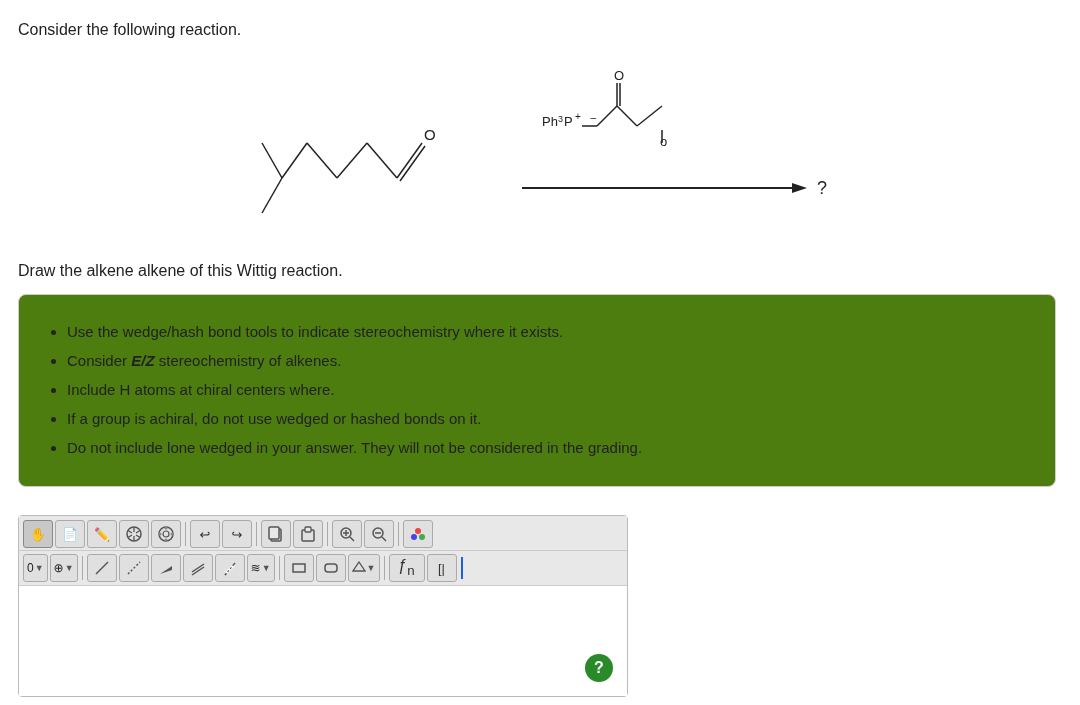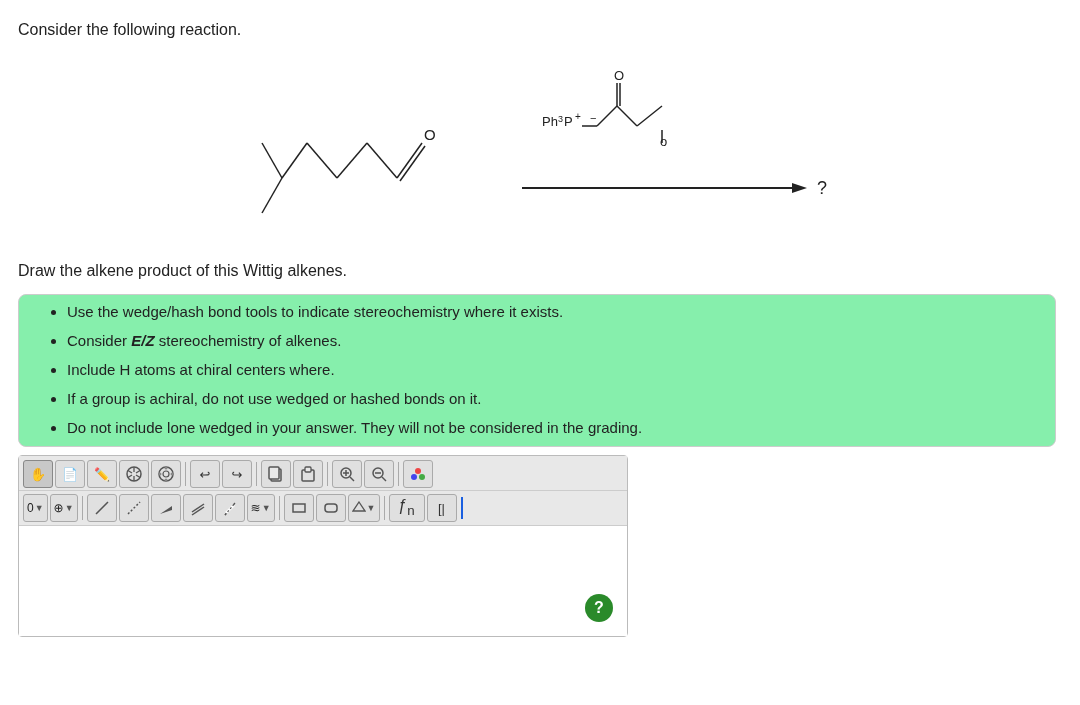--- a/index.html
+++ b/index.html
@@ -27,23 +27,23 @@
     .reaction-svg {
       display: block;
     }
     .draw-instruction {
       font-size: 16px;
       margin-bottom: 14px;
     }
     .instructions-box {
       border: 1px solid #ccc;
       border-radius: 8px;
-      background: #86efac;
-      padding: 3px 24px;
-      margin-bottom: 8px;
+      background: #4d7c0f;
+      padding: 23px 24px;
+      margin-bottom: 28px;
       line-height: 1.8;
     }
     .instructions-box ul {
       list-style: disc;
       padding-left: 24px;
     }
     .instructions-box li {
       margin-bottom: 2px;
       font-size: 15px;
     }
@@ -183,21 +183,21 @@
     <text x="148" y="78" font-family="Arial" font-size="13" fill="#222">o</text>
     <line x1="150" y1="62" x2="150" y2="75" stroke="#222" stroke-width="1.5"></line>
 
     <line x1="10" y1="120" x2="280" y2="120" stroke="#222" stroke-width="2"></line>
     <polygon points="280,115 295,120 280,125" fill="#222"></polygon>
 
     <text x="305" y="126" font-family="Arial" font-size="18" fill="#222">?</text>
   </svg>
 </div>
 
-<p class="draw-instruction">Draw the alkene product of this Wittig alkenes.</p>
+<p class="draw-instruction">Draw the alkene alkene of this Wittig reaction.</p>
 
 <div class="instructions-box">
   <ul>
     <li>Use the wedge/hash bond tools to indicate stereochemistry where it exists.</li>
     <li><span>Consider <em>E/Z</em> stereochemistry of alkenes.</span></li>
     <li>Include H atoms at chiral centers where.</li>
     <li>If a group is achiral, do not use wedged or hashed bonds on it.</li>
     <li>Do not include lone wedged in your answer. They will not be considered in the grading.</li>
   </ul>
 </div>

